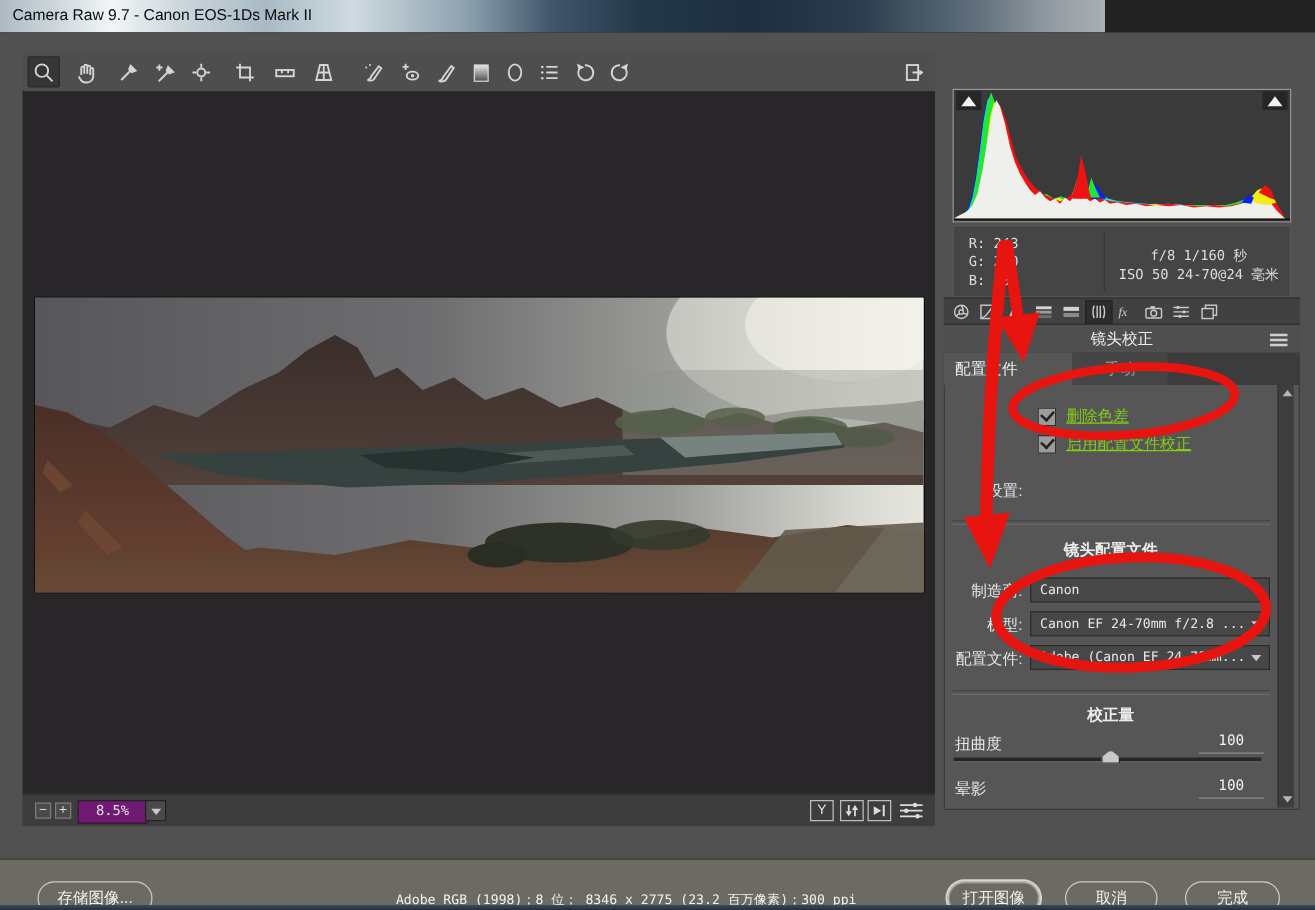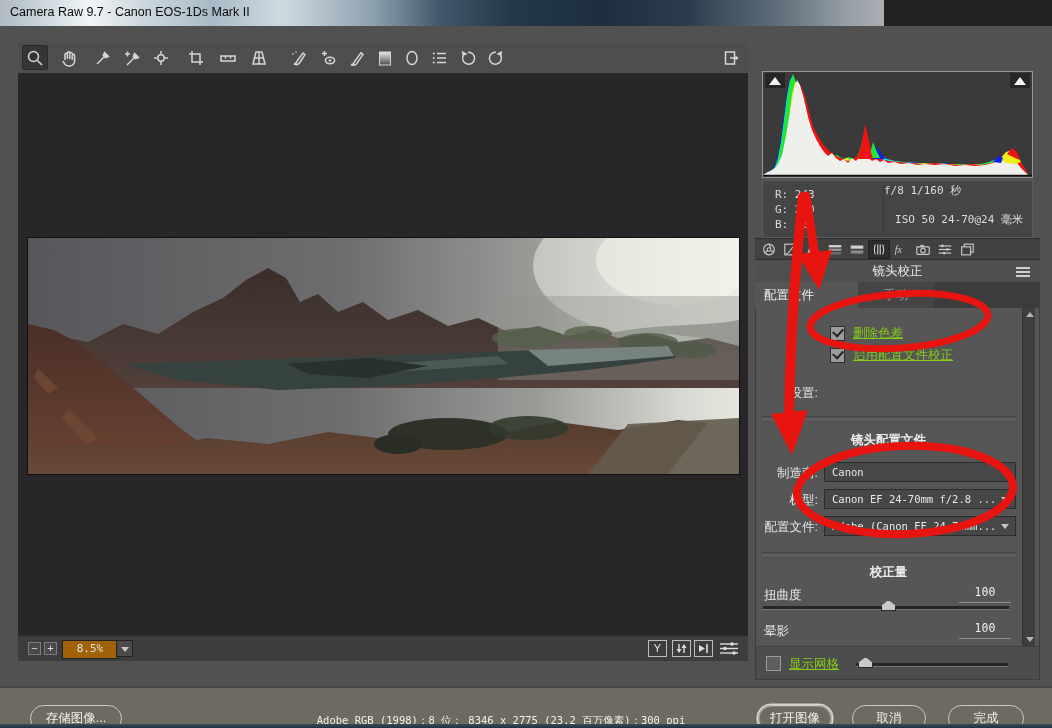--- a/index.html
+++ b/index.html
@@ -26,21 +26,21 @@
   .tool svg{stroke:#d6d6d6;fill:none;stroke-width:1.5;}
   #canvas{left:18px;top:47px;width:730px;height:562px;background:#292629;}
   #photo{left:9px;top:164px;width:711px;height:236px;border:1px solid #101010;
     box-sizing:content-box;overflow:hidden;background:#555;}
   
   #strip{left:18px;top:609px;width:730px;height:25px;background:#3d3d3d;
     border-top:1px solid #2d2d2d;}
   .sqbtn{position:absolute;top:6px;width:13px;height:13px;background:#4a4a4a;
     border:1px solid #7c7c7c;box-sizing:border-box;color:#ddd;font-size:11px;
     line-height:10px;text-align:center;}
-  #zoomsel{left:44px;top:4px;width:54px;height:17px;background:#a16207;
+  #zoomsel{left:44px;top:4px;width:54px;height:17px;background:#701a75;
     border:1px solid #222;color:#e0e0e0;font-family:"DejaVu Sans Mono",monospace;
     font-size:11px;text-align:center;line-height:16px;}
   #zoomchev{left:98px;top:4px;width:17px;height:17px;background:#4a4a4a;
     border:1px solid #222;box-sizing:border-box;}
   .chev{width:0;height:0;border-left:4px solid transparent;border-right:4px solid transparent;
     border-top:5px solid #c8c8c8;position:absolute;}
   #filename{left:0;top:6px;width:730px;text-align:center;color:#e8e8e8;
     font-family:"DejaVu Sans Mono",monospace;font-size:11px;}
   .stripbox{position:absolute;top:4px;width:19px;height:17px;border:1px solid #bdbdbd;
     box-sizing:border-box;color:#e5e5e5;text-align:center;}
@@ -356,21 +356,21 @@
         <div class="clipbox" style="right:2px">
             <span class="tri"></span>
           </div>
       </div>
 
       <div class="abs" id="info">
         <div class="abs" style="left:12px;top:7px">R: 243</div>
         <div class="abs" style="left:12px;top:22px">G: 240</div>
         <div class="abs" style="left:12px;top:37px">B: 237</div>
         <div class="vdiv"></div>
-        <div class="abs" style="left:121px;top:2px;width:150px;">f/8  1/160 秒</div>
+        <div class="abs" style="left:121px;top:16px;width:150px;text-align:center">f/8  1/160 秒</div>
         <div class="abs" style="left:121px;top:31px;width:150px;text-align:center">ISO 50  24-70@24 毫米</div>
       </div>
 
       <div class="abs" id="tabstrip">
         <div class="ptab" style="left:3px">
           <svg width="16" height="15" viewBox="0 0 18 16">
               <circle cx="9" cy="8" r="6"></circle>
               <circle cx="9" cy="8" r="2"></circle>
               <line x1="9" y1="2" x2="11" y2="6"></line>
               <line x1="14.5" y1="10" x2="11" y2="9.5"></line>
@@ -484,27 +484,20 @@
 
         <span class="slabel" style="top:315px">晕影</span>
         <div class="vbox" style="top:313px">100</div>
 
         <div id="scrollbar">
           <span class="scr-arrow" style="top:4px;border-bottom:5px solid #b5b5b5"></span>
           <span class="scr-arrow" style="bottom:4px;border-top:5px solid #b5b5b5"></span>
         </div>
       </div>
 
-      <div class="abs" id="gridrow">
-        <span class="cb empty" style="left:10px;top:9px"></span>
-        <span class="cblabel" style="left:33px;top:9px">显示网格</span>
-        <div class="track" style="left:100px;top:16px;width:152px">
-            <span class="handle" style="left:2px"></span>
-          </div>
-      </div>
     </div>
 
     <div class="abs" id="footer">
       <div class="pill" style="left:30px;width:92px">存储图像...</div>
       <div id="wflink"><span>Adobe RGB (1998)；8 位；  8346 x 2775 (23.2 百万像素)；300 ppi</span></div>
       <div class="pill default" style="left:758px;width:74px">打开图像</div>
       <div class="pill" style="left:852px;width:74px">取消</div>
       <div class="pill" style="left:948px;width:76px">完成</div>
     </div>
 

